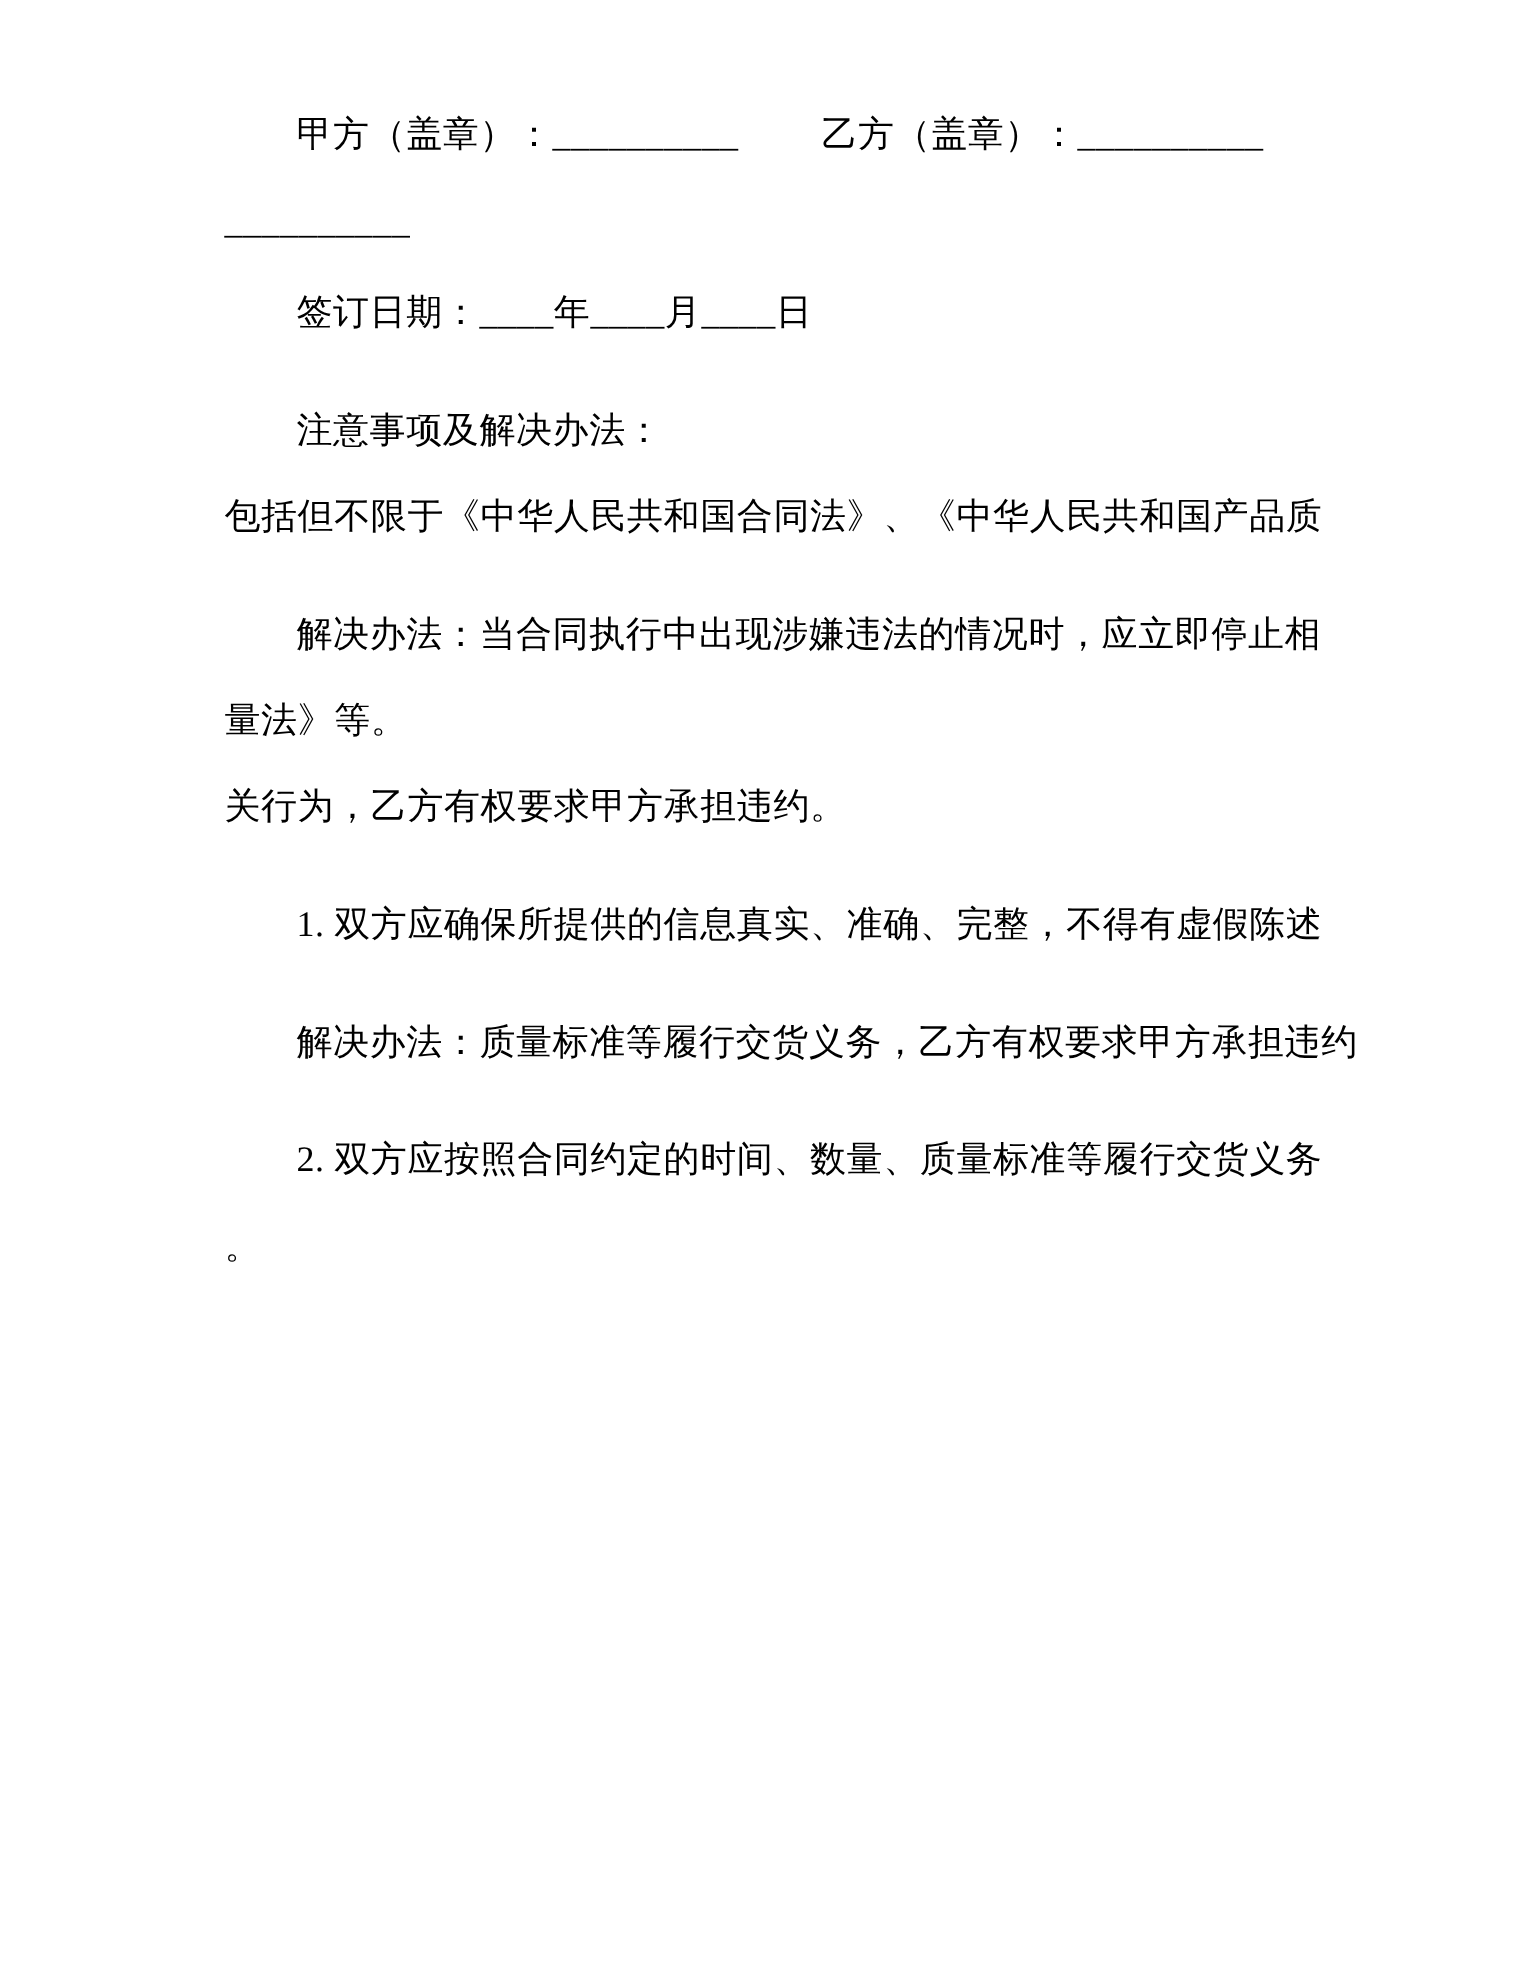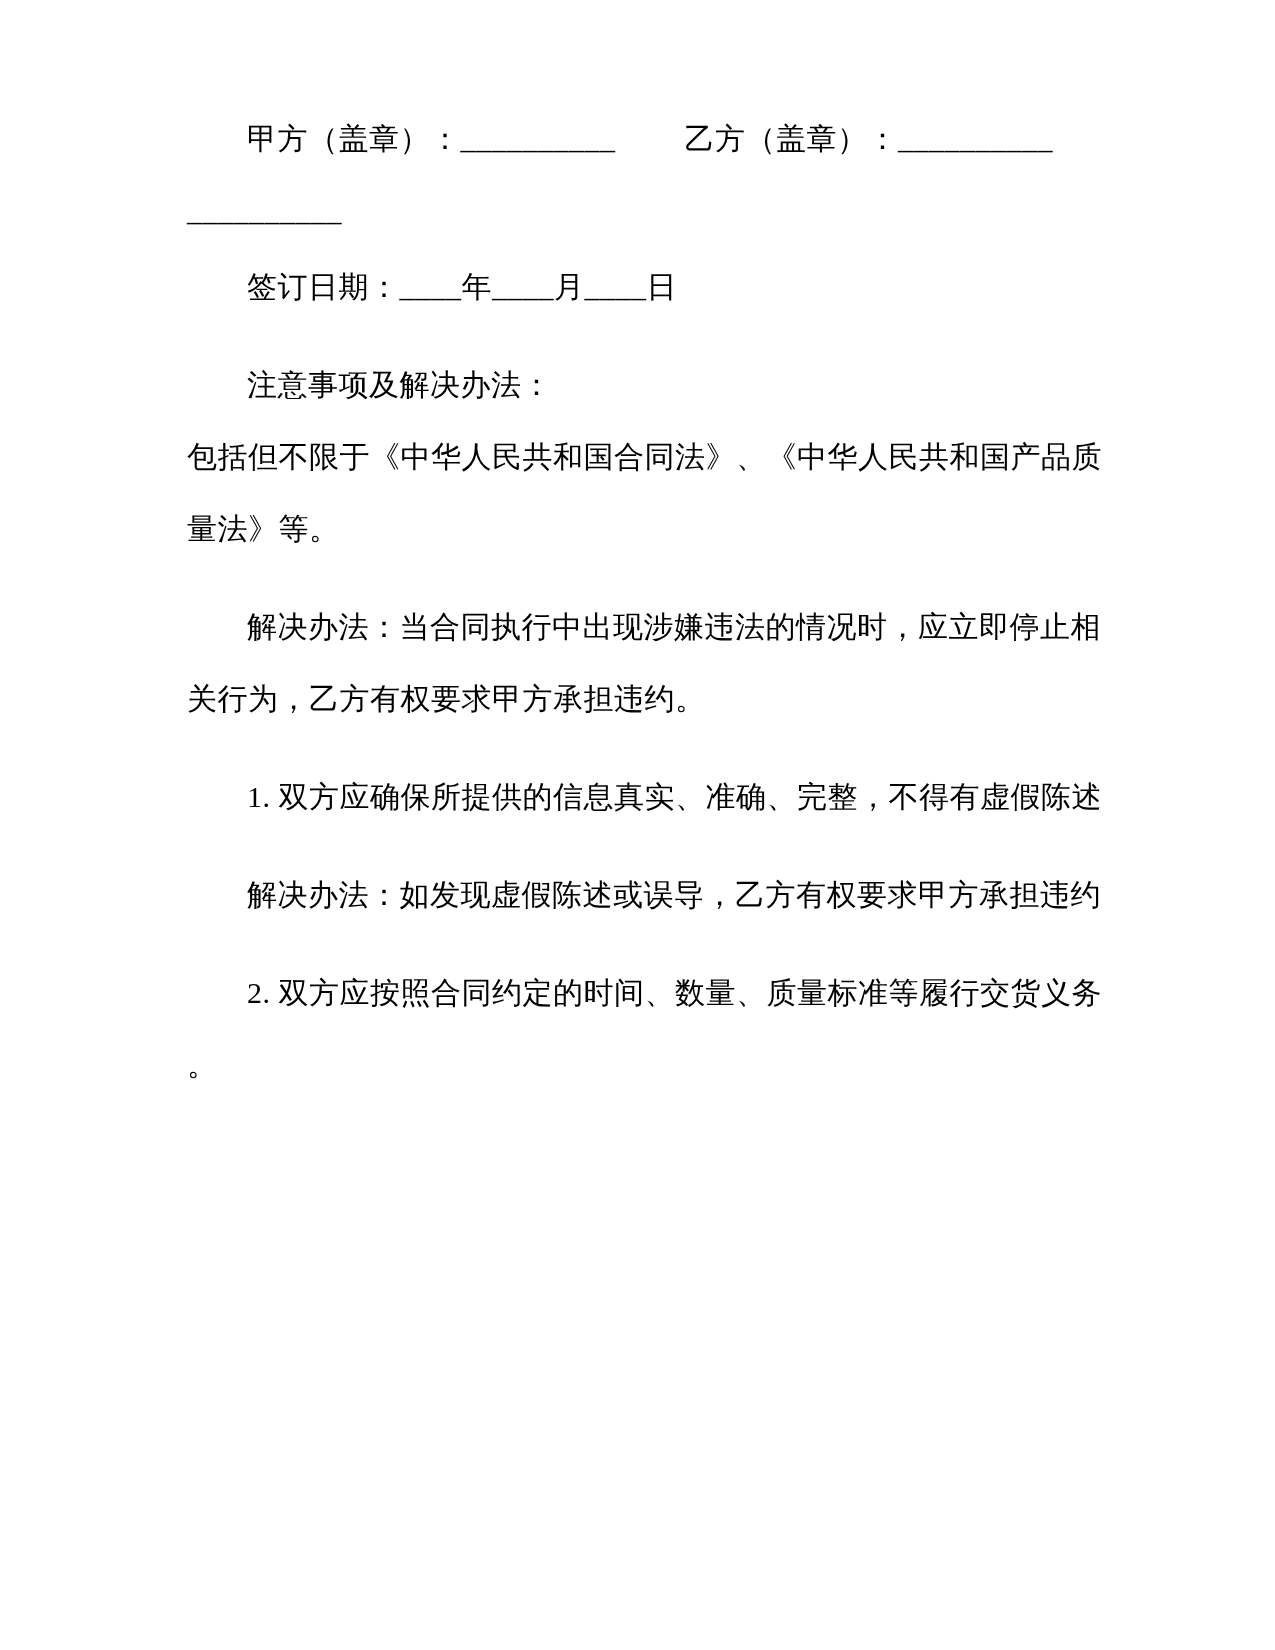--- a/index.html
+++ b/index.html
@@ -2,21 +2,21 @@
 <html><head>
 <meta charset="utf-8">
 <style>
   html, body { margin: 0; padding: 0; }
   body { background: #ffffff; }
   .page {
     position: relative;
     width: 1275px;
     height: 1650px;
     box-sizing: border-box;
-    padding: 103px 187px 0 187px;
+    padding: 77px 187px 0 187px;
     background: #ffffff;
     font-family: "Liberation Serif", "DejaVu Serif", serif;
     font-size: 30px;
     color: #000000;
     overflow: hidden;
   }
   .line {
     margin: 0;
     height: 72px;
     line-height: 72px;
@@ -29,20 +29,20 @@
 </style>
 </head>
 <body>
 
 <div class="page">
   <p class="line indent">甲方（盖章）：__________　　 乙方（盖章）：__________</p>
   <p class="line">__________</p>
   <p class="line indent ps-sm">签订日期：____年____月____日</p>
   <p class="line indent ps">注意事项及解决办法：</p>
   <p class="line">包括但不限于《中华人民共和国合同法》、《中华人民共和国产品质</p>
+  <p class="line indent ps">解决办法：当合同执行中出现涉嫌违法的情况时，应立即停止相</p>
   <p class="line">量法》等。</p>
-  <p class="line indent ps">解决办法：当合同执行中出现涉嫌违法的情况时，应立即停止相</p>
   <p class="line">关行为，乙方有权要求甲方承担违约。</p>
   <p class="line indent ps">1. 双方应确保所提供的信息真实、准确、完整，不得有虚假陈述</p>
-  <p class="line indent ps">解决办法：如发现虚假陈述或误导，乙方有权要求甲方承担违约</p>
+  <p class="line indent ps">解决办法：质量标准等履行交货义务，乙方有权要求甲方承担违约</p>
   <p class="line indent ps">2. 双方应按照合同约定的时间、数量、质量标准等履行交货义务</p>
   <p class="line">。</p>
 </div>
 
 </body></html>

